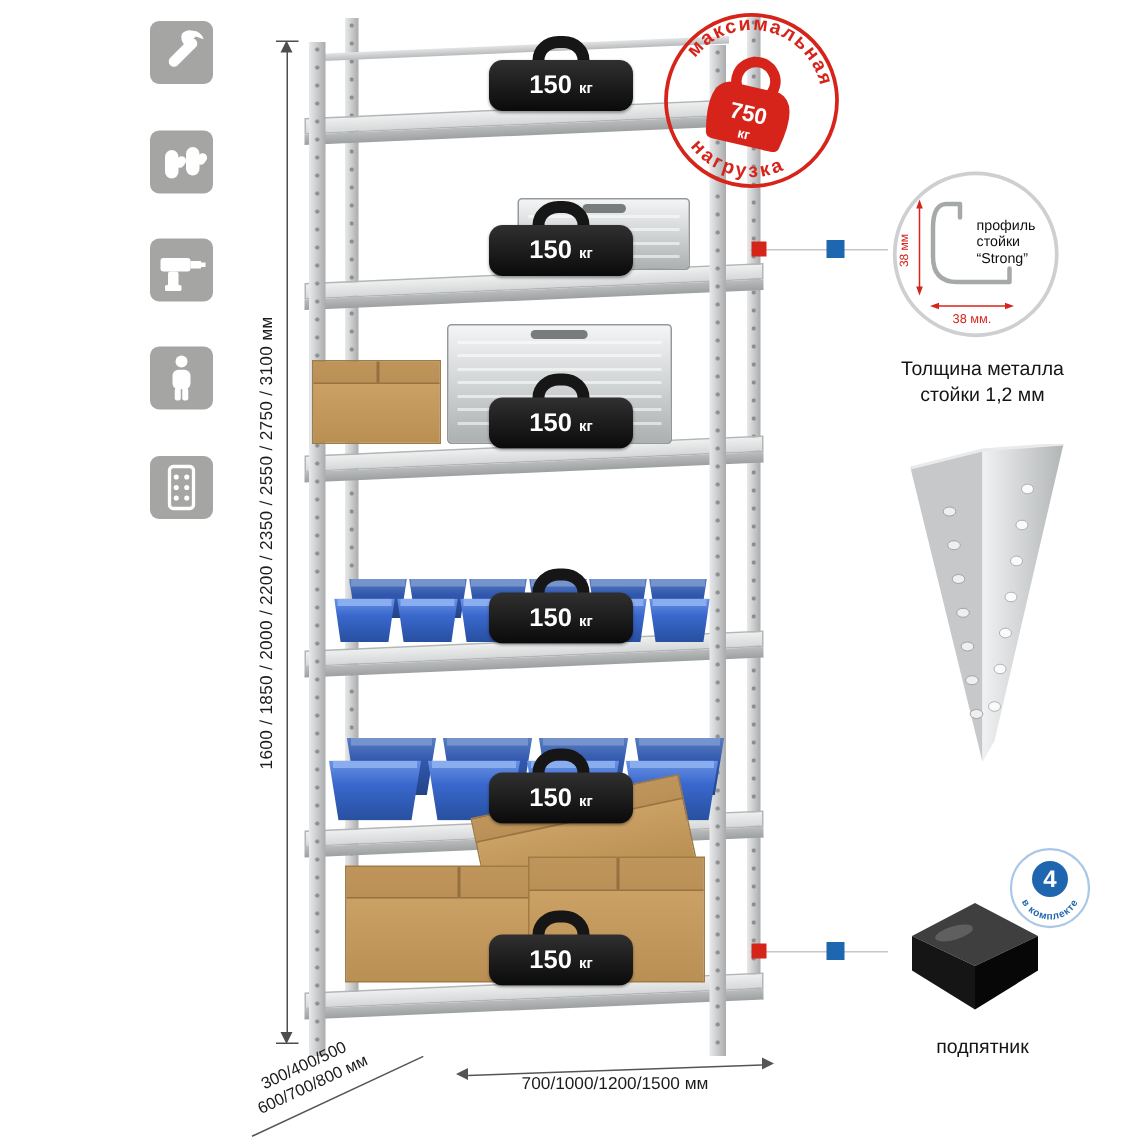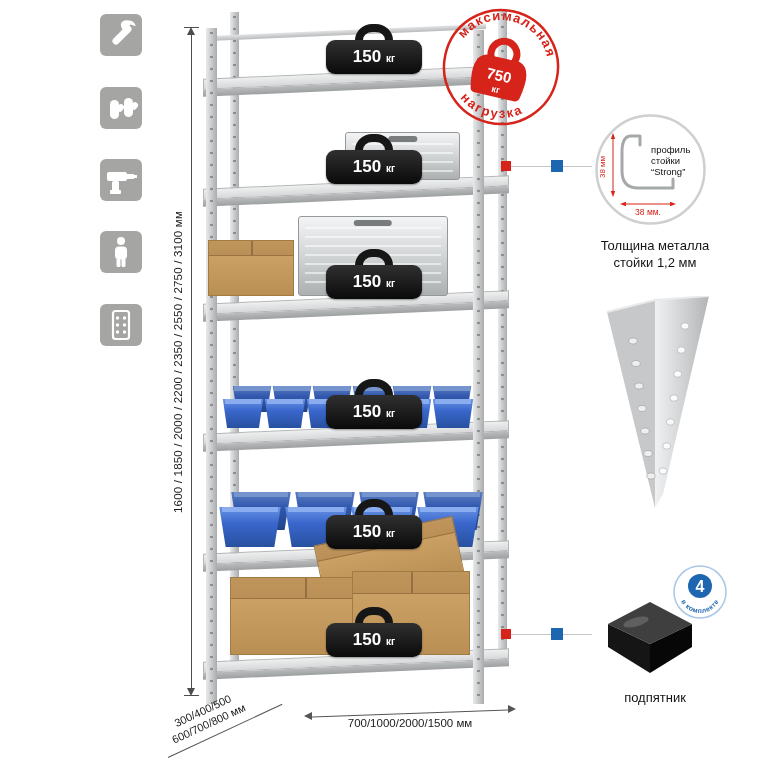--- a/index.html
+++ b/index.html
@@ -365,15 +365,15 @@
   </div>
 
   <div class="ddim-line"></div>
   <div class="ddim">
     <div>300/400/500</div>
     <div>600/700/800 мм</div>
   </div>
   <div class="wdim-line"></div>
   <div class="tri" style="left:304px;top:712px;border-top:4.5px solid transparent;border-bottom:4.5px solid transparent;border-right:8px solid #555"></div>
   <div class="tri" style="left:508px;top:705px;border-top:4.5px solid transparent;border-bottom:4.5px solid transparent;border-left:8px solid #555"></div>
-  <div class="wdim-label">700/1000/2000/1500 мм</div>
+  <div class="wdim-label">700/1000/1200/1500 мм</div>
 
 </div>
 
 </body></html>

